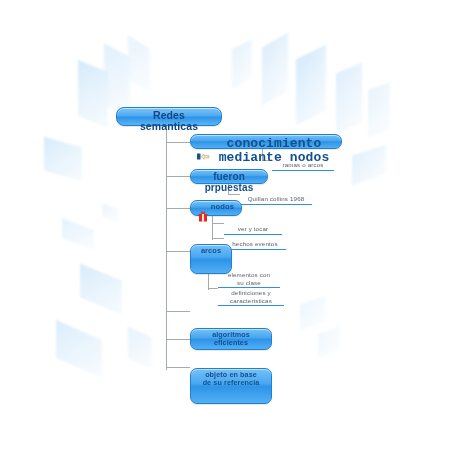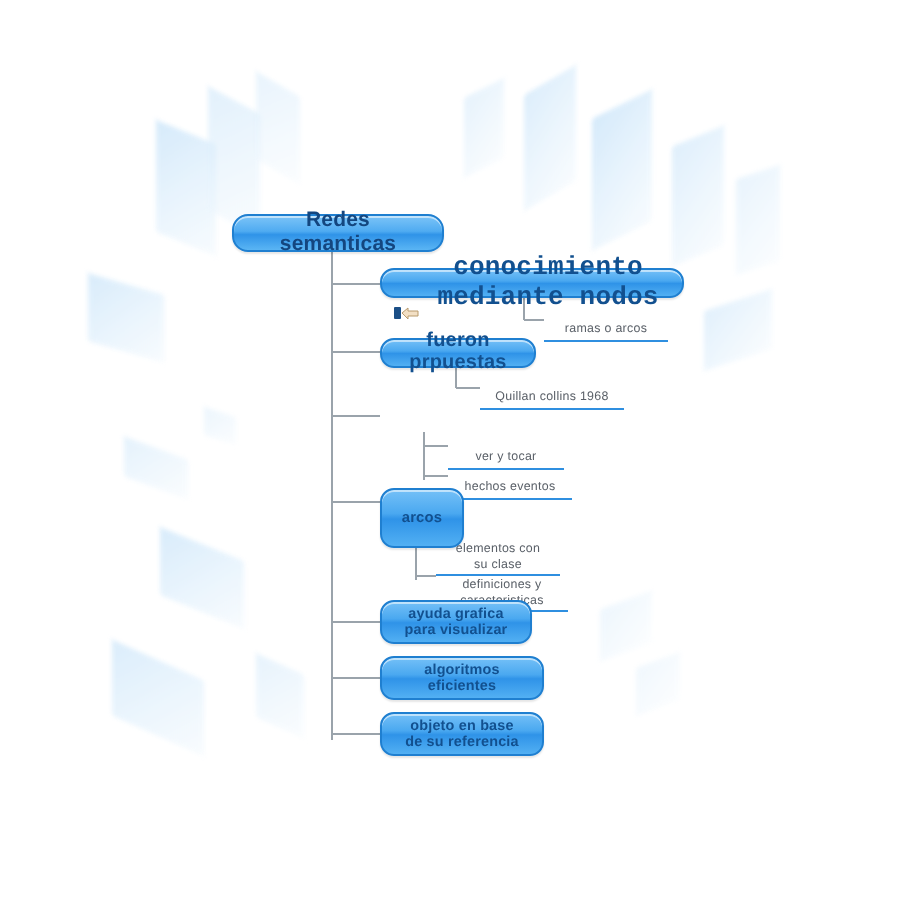--- a/index.html
+++ b/index.html
@@ -28,21 +28,20 @@
   .node{
     position:absolute;
     box-sizing:border-box;
     border:1px solid #1f7fd0;
     border-radius:7px;
     background:linear-gradient(180deg,#74c0f7 0%,#4aa8f0 42%,#2f93e8 52%,#52b0f3 100%);
     box-shadow:0 1px 1px rgba(0,0,0,.10), inset 0 1px 0 rgba(255,255,255,.55);
     color:#12508f;
     font-weight:bold;
     display:flex;
-    align-items:center;
     justify-content:center;
     gap:3px;
     text-align:center;
     line-height:1.08;
     letter-spacing:.1px;
     padding:2px 6px;
     white-space:pre-line;
   }
   .node.root{
     font-size:10.5px;
@@ -150,47 +149,55 @@
     <span>ramas o arcos</span>
   </div>
 
   <div class="node" style="left:190px;top:169px;width:78px;height:15px;font-size:10px;">
     <span class="lbl">fueron prpuestas</span>
   </div>
   <div class="leaf" style="left:240px;top:187px;width:72px;">
     <span>Quillan collins  1968</span>
   </div>
 
+  <div class="node" style="left:190px;top:200px;width:52px;height:16px;font-size:7.6px;">
+    <span class="icon icon-gift">
+      <svg viewBox="0 0 20 22" width="10" height="11">
+        <rect x="1" y="6" width="18" height="4" fill="#e02b20"></rect>
+        <rect x="2" y="10" width="16" height="11" fill="#e02b20"></rect>
+        <rect x="8" y="6" width="4" height="15" fill="#ffffff" opacity=".85"></rect>
+        <path d="M10 6 C6 6 4 2 7 1 C9 0 10 4 10 6 Z" fill="#e02b20"></path>
+        <path d="M10 6 C14 6 16 2 13 1 C11 0 10 4 10 6 Z" fill="#e02b20"></path>
+      </svg>
+    </span>
+    <span class="lbl">nodos</span>
+  </div>
   <div class="leaf" style="left:224px;top:217px;width:58px;">
     <span>ver y tocar</span>
   </div>
   <div class="leaf" style="left:224px;top:232px;width:62px;">
     <span>hechos eventos</span>
   </div>
 
   <div class="node" style="left:190px;top:244px;width:42px;height:30px;font-size:7.4px;">
     <span class="lbl">arcos</span>
   </div>
   <div class="leaf" style="left:218px;top:263px;width:62px;">
     <span>elementos con
 su clase</span>
   </div>
   <div class="leaf" style="left:218px;top:281px;width:66px;">
     <span>definiciones y
 caracteristicas</span>
   </div>
 
-  <div class="node" style="left:190px;top:300px;width:76px;height:22px;font-size:7.2px;">
-    <span class="lbl">ayuda grafica
-para visualizar</span>
-  </div>
 
   <div class="node" style="left:190px;top:328px;width:82px;height:22px;font-size:7.2px;">
     <span class="lbl">algoritmos
 eficientes</span>
   </div>
 
-  <div class="node" style="left:190px;top:356px;width:82px;height:22px;font-size:7.2px;">
+  <div class="node" style="left:190px;top:368px;width:82px;height:36px;font-size:7.2px;">
     <span class="lbl">objeto en base
 de su referencia</span>
   </div>
 
 </div>
 
 </body></html>

